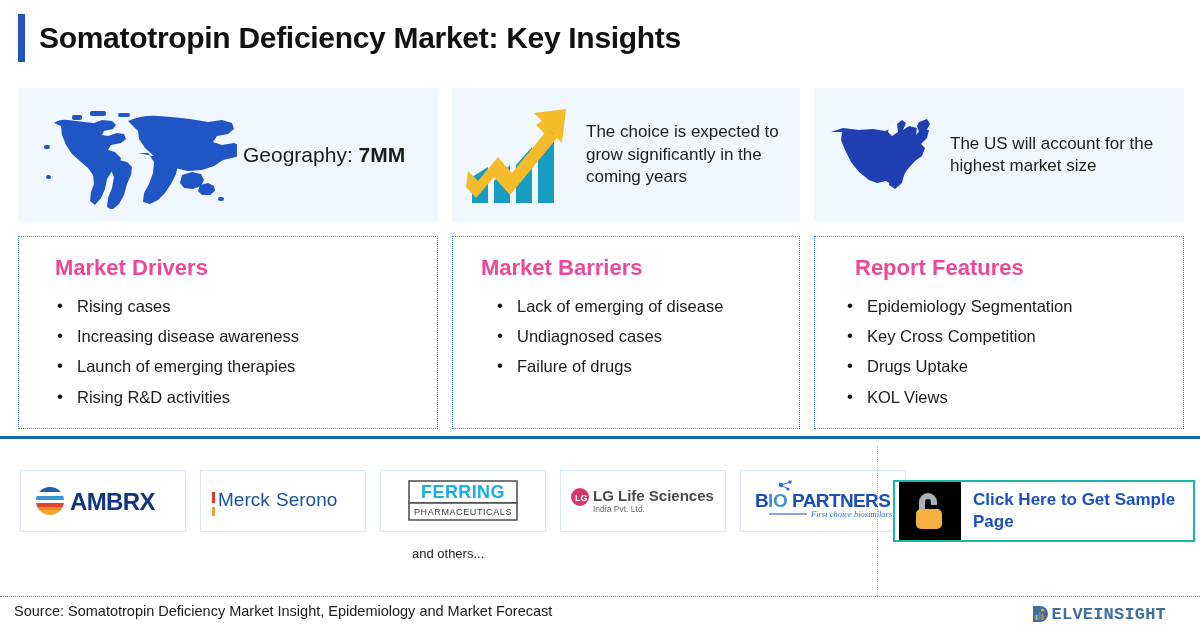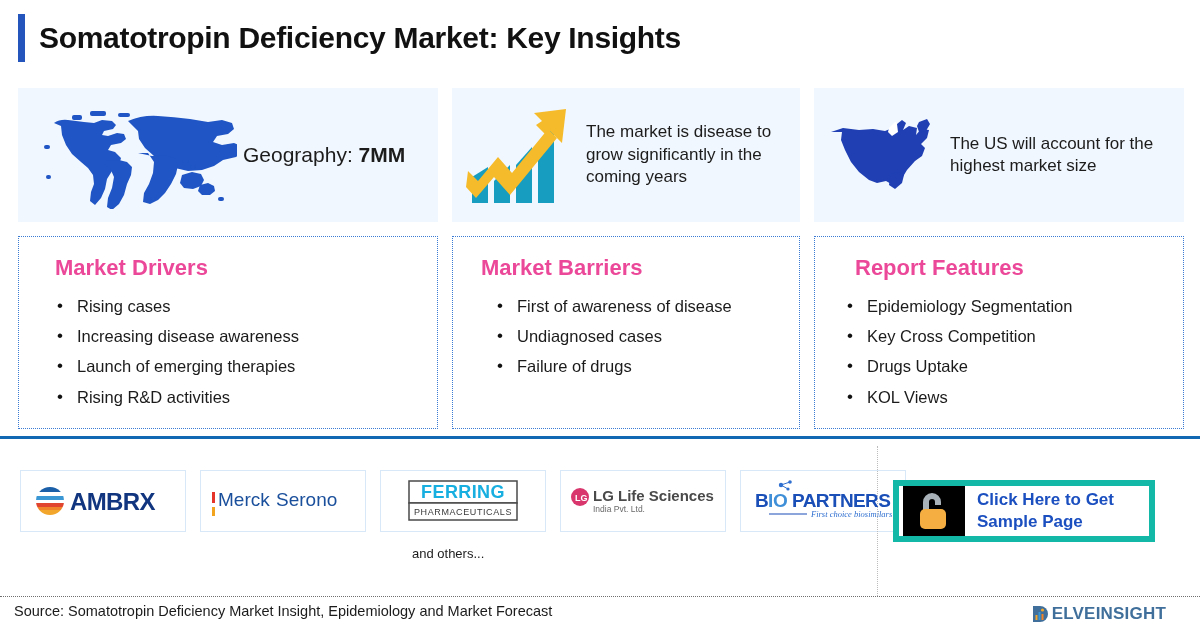--- a/index.html
+++ b/index.html
@@ -102,22 +102,22 @@
 
   .vdiv {
     position: absolute; left: 877px; top: 446px;
     width: 0; height: 150px;
     border-left: 1.5px dotted #bcbcbc;
   }
 
   
   .cta {
     position: absolute; left: 893px; top: 480px;
-    width: 262px; height: 62px;
-    border: 6px solid #14b8a6;
+    width: 302px; height: 62px;
+    border: 2px solid #14b8a6;
     background: #ffffff;
     display: flex; align-items: stretch;
   }
   .cta-lock {
     width: 66px; background: #000000;
     display: flex; align-items: center; justify-content: center;
     border-left: 4px solid #ffffff;
   }
   .cta-label {
     flex: 1; display: flex; align-items: center;
@@ -131,21 +131,21 @@
     position: absolute; left: 0; top: 596px;
     width: 1200px; height: 0;
     border-top: 1.5px dotted #6f6f6f;
   }
   .footer-src {
     position: absolute; left: 14px; top: 603px;
     font-size: 14.5px; color: #1b1b1b;
   }
   .brand {
     position: absolute; right: 34px; top: 604px;
-    display: flex; align-items: center; gap: 1px;
+    display: flex; align-items: center; gap: 1px; font-family: Liberation Mono, monospace;
   }
   .brand-word {
     font-size: 17px; font-weight: bold; letter-spacing: 0.2px;
     color: #3f6f9a;
   }
 </style>
 </head>
 <body>
 
 <div class="page">
@@ -190,21 +190,21 @@
             <polygon points="30,82 46,66 46,104 30,104"></polygon>
             <polygon points="52,66 68,48 68,104 52,104"></polygon>
             <polygon points="74,46 90,28 90,104 74,104"></polygon>
           </g>
           <g fill="#f5bb2b">
             <polygon points="4,72 14,82 34,58 48,74 84,30 93,39 46,96 30,78 12,99 2,88"></polygon>
             <polygon points="70,14 102,10 98,44 86,32 82,36 72,26 78,22"></polygon>
           </g>
         </svg>
       </div>
-      <div class="info-text">The market is disease to grow significantly in the coming years</div>
+      <div class="info-text">The choice is expected to grow significantly in the coming years</div>
     </div>
 
     <div class="info info-us">
       <div class="info-icon">
         <svg width="112" height="82" viewBox="0 0 112 82" aria-hidden="true">
           <g fill="#1f3fb3">
             <path d="M4 18 l12-4 16 2 14-1 12 2 10-4 8 3 6-4 8 2-1 7 5-6 8 1-2 8-6 6 4 4-3 8-7 5-8 9-6 10-8 5-7-4-9 2-8-3-10-8-8-10-6-12-4-10 1-8z"></path>
             <path d="M62 14 l6-6 5 2-2 8-6 4-4-4z" fill="#ffffff"></path>
             <path d="M70 10 l5-4 4 3-3 7-5 2z" fill="#1f3fb3"></path>
             <path d="M64 60 l8-2 5 3-2 8-7 6-6-4 1-8z"></path>
@@ -221,21 +221,21 @@
         <li>Rising cases</li>
         <li>Increasing disease awareness</li>
         <li>Launch of emerging therapies</li>
         <li>Rising R&amp;D activities</li>
       </ul>
     </div>
 
     <div class="card card-barriers">
       <h2>Market Barriers</h2>
       <ul>
-        <li>First of awareness of disease</li>
+        <li>Lack of emerging of disease</li>
         <li>Undiagnosed cases</li>
         <li>Failure of drugs</li>
       </ul>
     </div>
 
     <div class="card card-features">
       <h2>Report Features</h2>
       <ul>
         <li>Epidemiology Segmentation</li>
         <li>Key Cross Competition</li>

